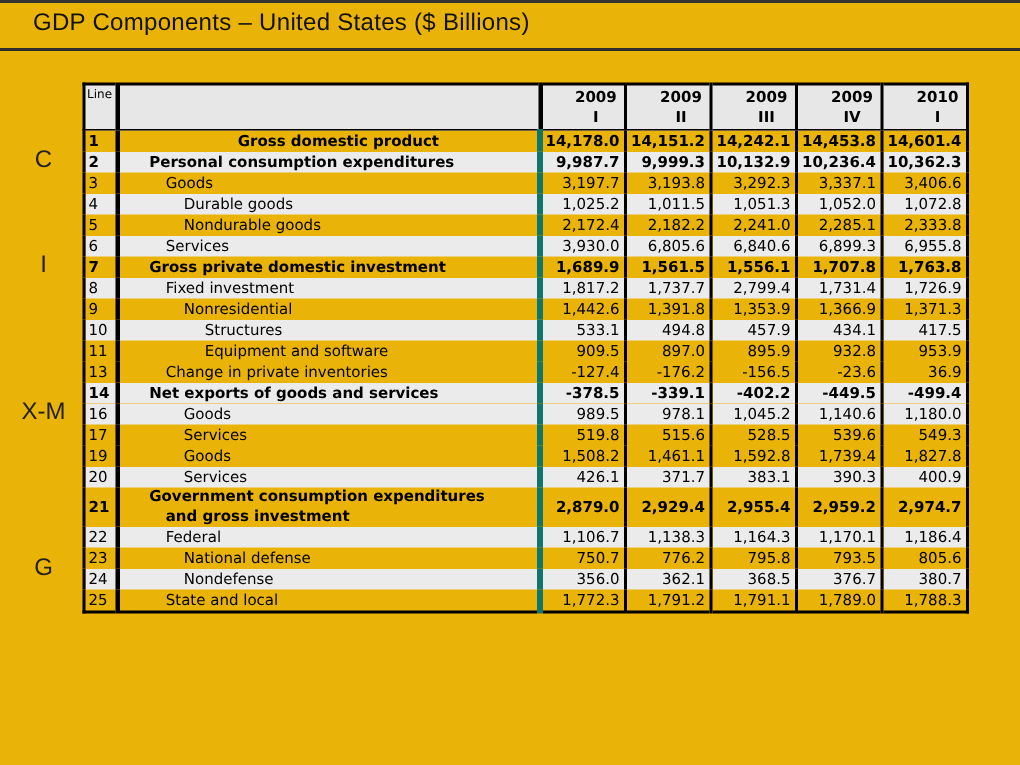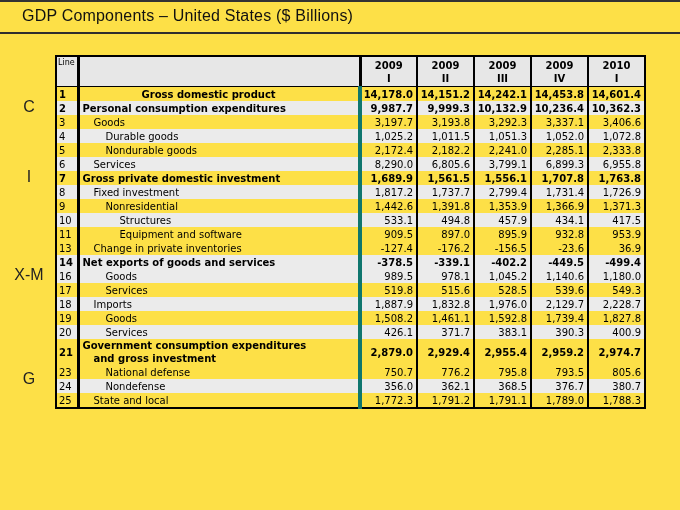--- a/index.html
+++ b/index.html
@@ -1,20 +1,20 @@
 <!DOCTYPE html>
 <html><head>
 <meta charset="utf-8">
 <style>
   html,body { margin:0; padding:0; background:#fff; }
   .page {
     position: relative;
     width: 680px;
     height: 510px;
-    background: #fde047;
+    background: #eab308;
     font-family: "Liberation Sans", sans-serif;
     overflow: hidden;
   }
   .top-line {
     position: absolute; left:0; top:0; width:680px; height:2px; background:#333;
   }
   .page-title {
     position: absolute; left:22px; top:7px;
     font-size:16px; font-weight:normal; color:#111; letter-spacing:0.2px;
     margin:0; white-space:nowrap;
@@ -47,21 +47,21 @@
     line-height:12px; padding:1px 0;
   }
   th.period + th.period { border-left:2px solid #000; }
   tbody td { height:14px; line-height:13px; vertical-align:middle; white-space:nowrap; overflow:hidden; padding:0; }
   td.line { padding-left:2px; font-size:10px; border-right:3px solid #000; }
   td.label { border-right:4px solid #0f766e; }
   td.val { text-align:right; padding-right:3px; }
   td.val + td.val { border-left:2px solid #000; }
   tr.stripe { background:#ebebeb; }
   tr.boldrow { font-weight:bold; }
-  .lline { display:block; line-height:13px; }
+  .lline { display:block; line-height:13px;margin-left:17px; }
   .ind0 .l1 { padding-left:3px; }
   .ind0 .l2 { padding-left:14px; }
   .ind1 .l1 { padding-left:14px; }
   .ind2 .l1 { padding-left:26px; }
   .ind3 .l1 { padding-left:40px; }
   .ind4 .l1 { padding-left:62px; }
   .source-note {
     position:absolute; left:38px; top:508px;
     font-size:12px; color:#3c3c3c;
   }
@@ -170,23 +170,23 @@
           <td class="val">2,241.0</td>
           <td class="val">2,285.1</td>
           <td class="val">2,333.8</td>
         </tr>
         <tr class="stripe">
     <td class="line">6</td>
     <td class="label ind1">
       <span class="lline l1">Services</span>
 
     </td>
-  <td class="val">8,290.0</td>
+  <td class="val">3,930.0</td>
           <td class="val">6,805.6</td>
-          <td class="val">3,799.1</td>
+          <td class="val">6,840.6</td>
           <td class="val">6,899.3</td>
           <td class="val">6,955.8</td>
         </tr>
         <tr class="boldrow">
     <td class="line">7</td>
     <td class="label ind0">
       <span class="lline l1">Gross private domestic investment</span>
 
     </td>
   <td class="val">1,689.9</td>
@@ -284,32 +284,20 @@
     <td class="label ind2">
       <span class="lline l1">Services</span>
 
     </td>
   <td class="val">519.8</td>
           <td class="val">515.6</td>
           <td class="val">528.5</td>
           <td class="val">539.6</td>
           <td class="val">549.3</td>
         </tr>
-        <tr class="stripe">
-    <td class="line">18</td>
-    <td class="label ind1">
-      <span class="lline l1">Imports</span>
-
-    </td>
-  <td class="val">1,887.9</td>
-          <td class="val">1,832.8</td>
-          <td class="val">1,976.0</td>
-          <td class="val">2,129.7</td>
-          <td class="val">2,228.7</td>
-        </tr>
         <tr>
     <td class="line">19</td>
     <td class="label ind2">
       <span class="lline l1">Goods</span>
 
     </td>
   <td class="val">1,508.2</td>
           <td class="val">1,461.1</td>
           <td class="val">1,592.8</td>
           <td class="val">1,739.4</td>
@@ -331,20 +319,32 @@
     <td class="line">21</td>
     <td class="label ind0">
       <span class="lline l1">Government consumption expenditures</span>
       <span class="lline l2">and gross investment</span>
     </td>
   <td class="val">2,879.0</td>
           <td class="val">2,929.4</td>
           <td class="val">2,955.4</td>
           <td class="val">2,959.2</td>
           <td class="val">2,974.7</td>
+        </tr>
+        <tr class="stripe">
+    <td class="line">22</td>
+    <td class="label ind1">
+      <span class="lline l1">Federal</span>
+
+    </td>
+  <td class="val">1,106.7</td>
+          <td class="val">1,138.3</td>
+          <td class="val">1,164.3</td>
+          <td class="val">1,170.1</td>
+          <td class="val">1,186.4</td>
         </tr>
         <tr>
     <td class="line">23</td>
     <td class="label ind2">
       <span class="lline l1">National defense</span>
 
     </td>
   <td class="val">750.7</td>
           <td class="val">776.2</td>
           <td class="val">795.8</td>

